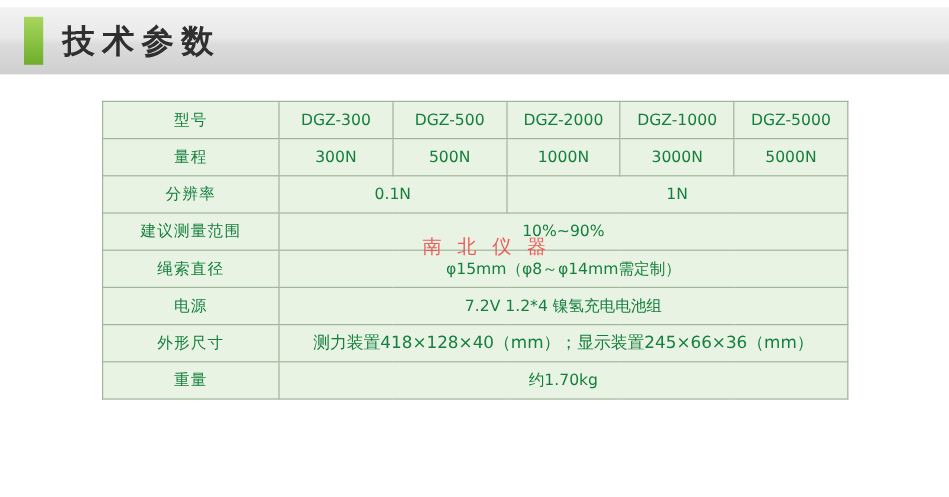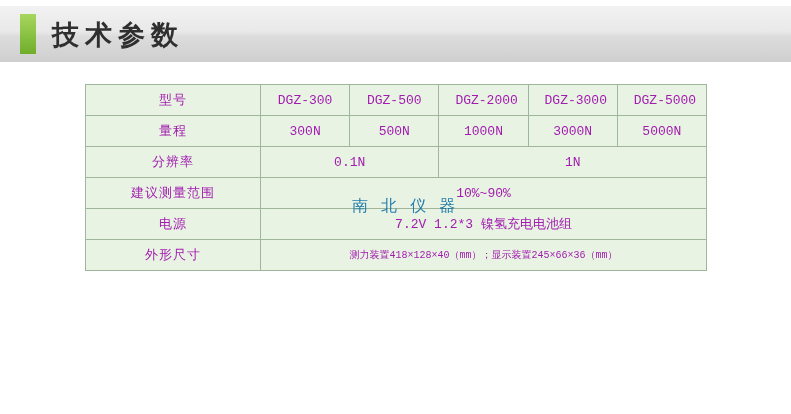--- a/index.html
+++ b/index.html
@@ -61,45 +61,44 @@
     width: 622px;
     table-layout: fixed;
     background: #e8f2e3;
   }
   table.spec td {
     border: 1px solid #9fb69a;
     height: 30px;
     text-align: center;
     vertical-align: middle;
     font-size: 13px;
-    color: #a21caf;
+    color: #15803d;
     background: #e9f3e4;
-    padding: 0 16px;
+    padding: 0 2px;
     white-space: nowrap;
     overflow: hidden;
-    font-family: Liberation Mono, monospace;
   }
   table.spec td.label {
     width: 142px;
     font-weight: normal;
     letter-spacing: 1px;
   }
   table.spec td.small {
-    font-size: 10px;
+    font-size: 14px;
   }
   table.spec td.wide {
     font-size: 13px;
   }
   
   .watermark {
     position: absolute;
     left: 352px;
     top: 196px;
     font-size: 16px;
-    color: #0369a1;
+    color: #ef4444;
     letter-spacing: 4px;
     font-family: "DejaVu Serif", "Liberation Serif", serif;
     pointer-events: none;
     opacity: 0.85;
     white-space: nowrap;
   }
 </style>
 </head>
 <body>
 
@@ -111,47 +110,55 @@
   </div>
 
   <div class="table-wrap">
     <table class="spec">
       <tbody>
         <tr>
           <td class="label">型号</td>
           <td>DGZ-300</td>
           <td>DGZ-500</td>
           <td>DGZ-2000</td>
-          <td>DGZ-3000</td>
+          <td>DGZ-1000</td>
           <td>DGZ-5000</td>
         </tr>
         <tr>
           <td class="label">量程</td>
           <td>300N</td>
           <td>500N</td>
           <td>1000N</td>
           <td>3000N</td>
           <td>5000N</td>
         </tr>
         <tr>
           <td class="label">分辨率</td>
           <td colspan="2">0.1N</td>
           <td colspan="3">1N</td>
         </tr>
         <tr>
           <td class="label">建议测量范围</td>
           <td colspan="5">10%~90%</td>
         </tr>
         <tr>
+          <td class="label">绳索直径</td>
+          <td colspan="5" class="wide">φ15mm（φ8～φ14mm需定制）</td>
+        </tr>
+        <tr>
           <td class="label">电源</td>
-          <td colspan="5">7.2V 1.2*3 镍氢充电电池组</td>
+          <td colspan="5">7.2V 1.2*4 镍氢充电电池组</td>
         </tr>
         <tr>
           <td class="label">外形尺寸</td>
           <td colspan="5" class="small">测力装置418×128×40（mm）；显示装置245×66×36（mm）</td>
+        </tr>
+        <tr>
+          <td class="label">重量</td>
+          <td colspan="5">约1.70kg</td>
         </tr>
       </tbody>
     </table>
   </div>
 
   <div class="watermark">南 北 仪 器</div>
 
 </div>
 
 </body></html>

